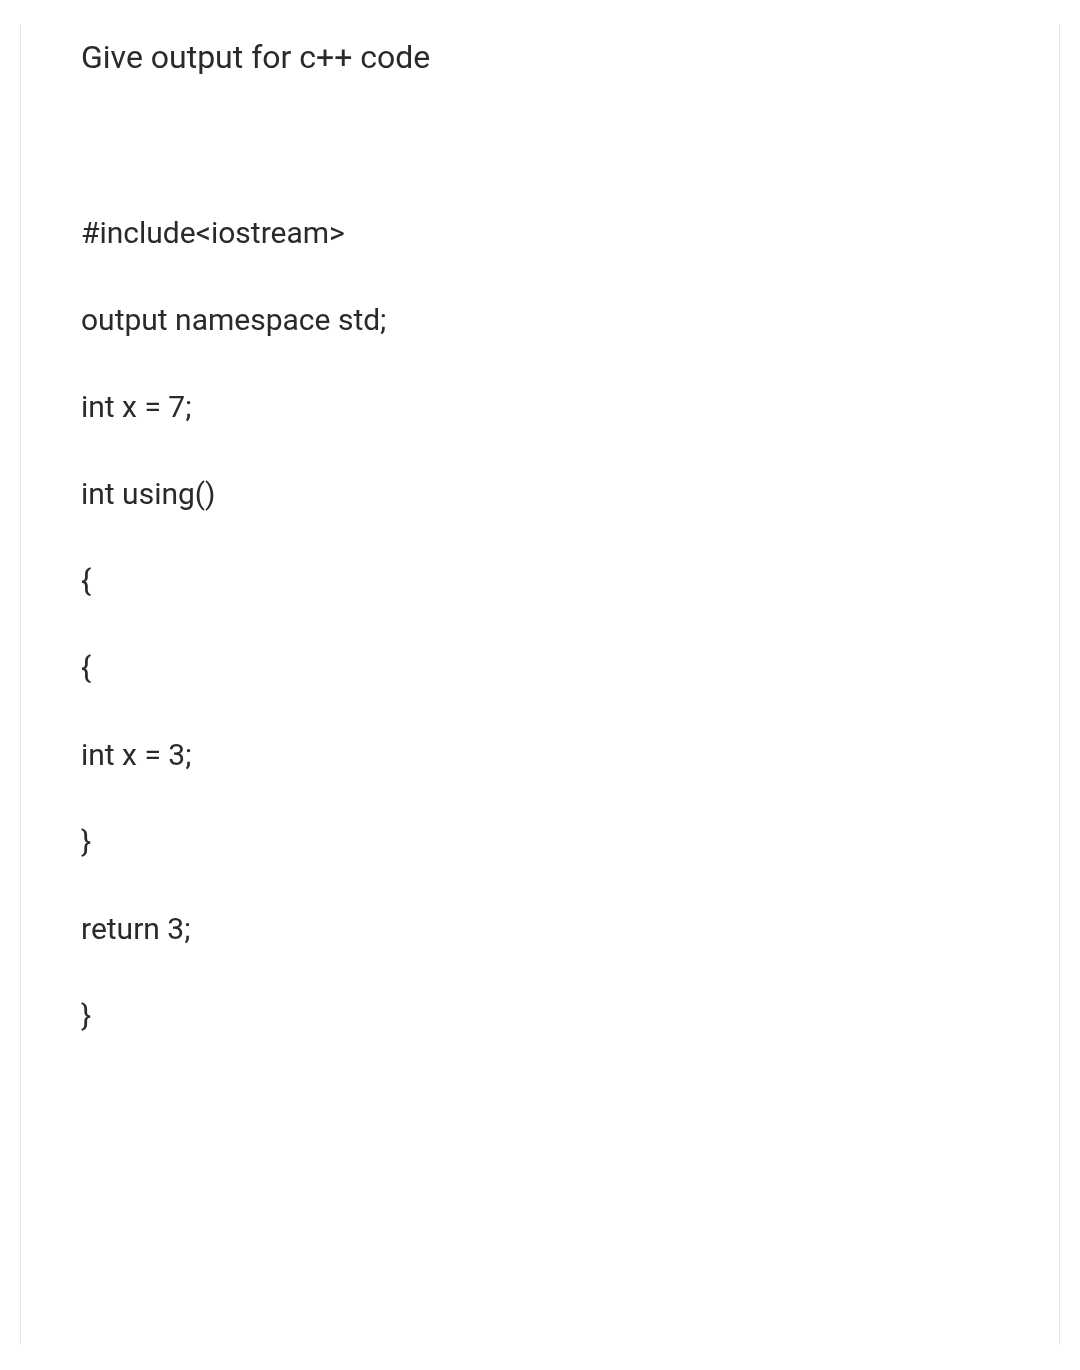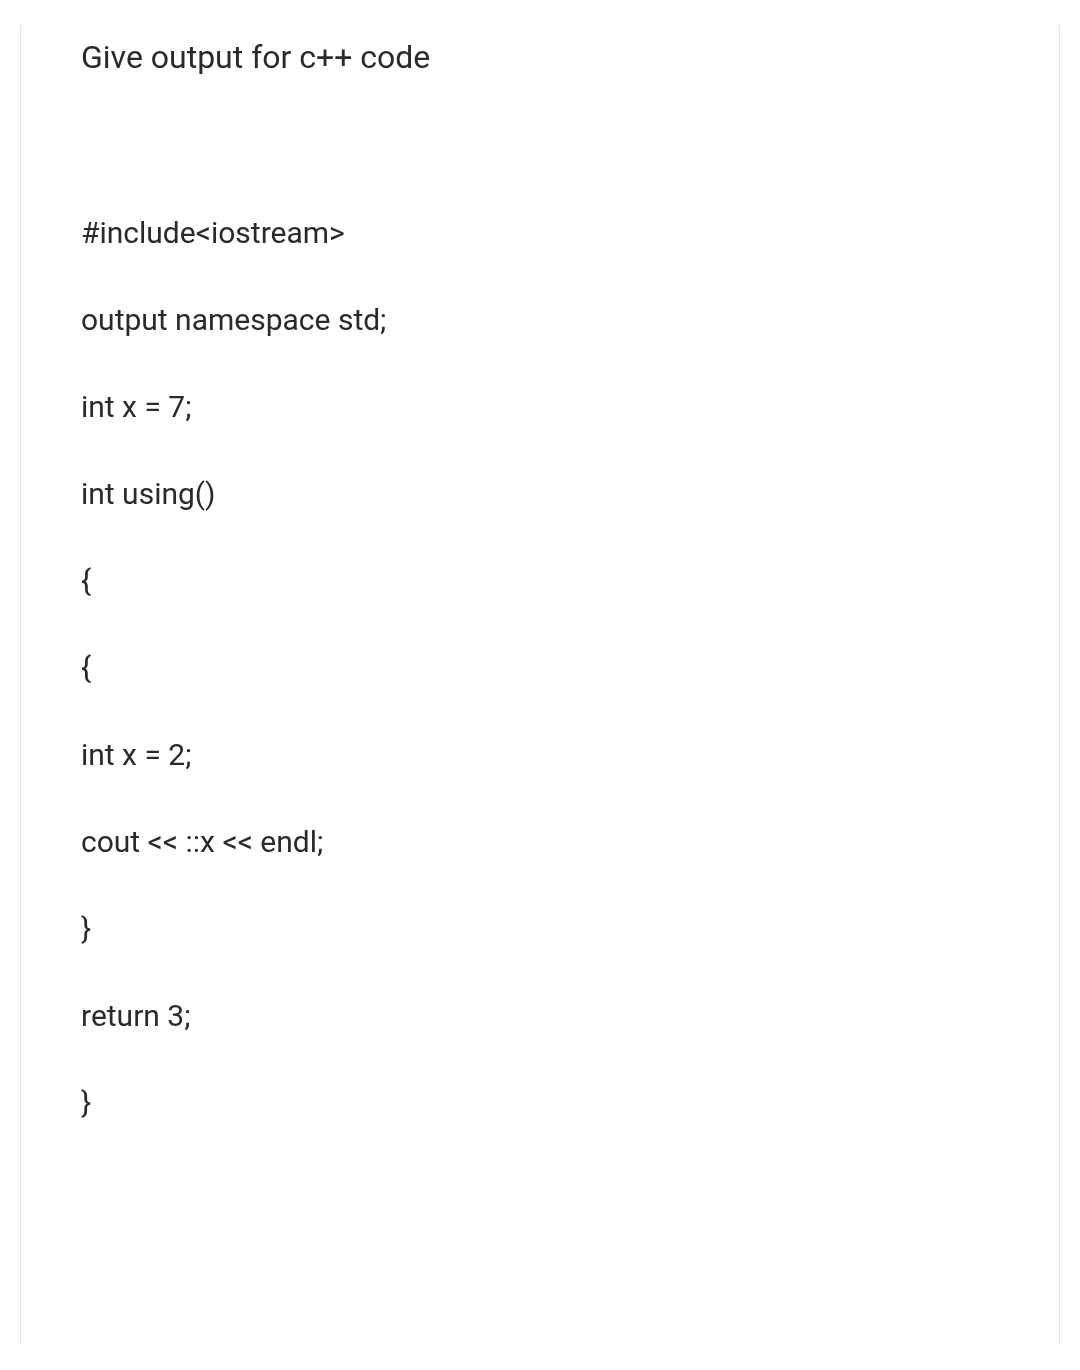--- a/index.html
+++ b/index.html
@@ -41,18 +41,17 @@
 <body>
 
 <div class="container">
   <div class="heading">Give output for c++ code</div>
   <div class="code-line">#include&lt;iostream&gt;</div>
   <div class="code-line">output namespace std;</div>
   <div class="code-line">int x = 7;</div>
   <div class="code-line">int using()</div>
   <div class="code-line">{</div>
   <div class="code-line">{</div>
-  <div class="code-line">int x = 2;</div>
-  <div class="code-line">cout &lt;&lt; ::x &lt;&lt; endl;</div>
+  <div class="code-line">int x = 3;</div>
   <div class="code-line">}</div>
   <div class="code-line">return 3;</div>
   <div class="code-line">}</div>
 </div>
 
 </body></html>

